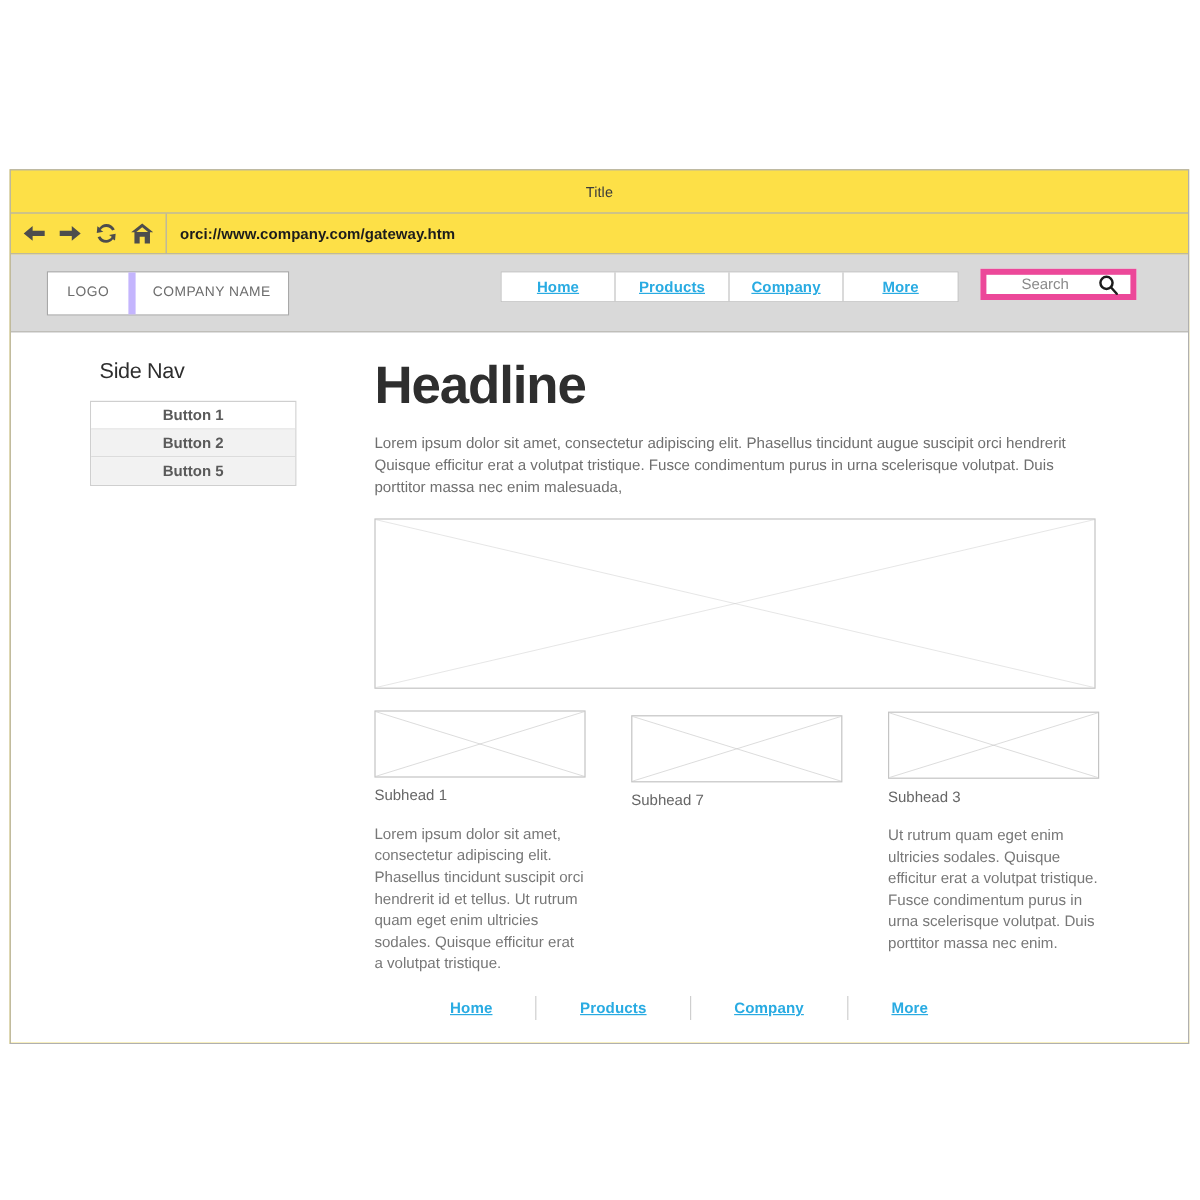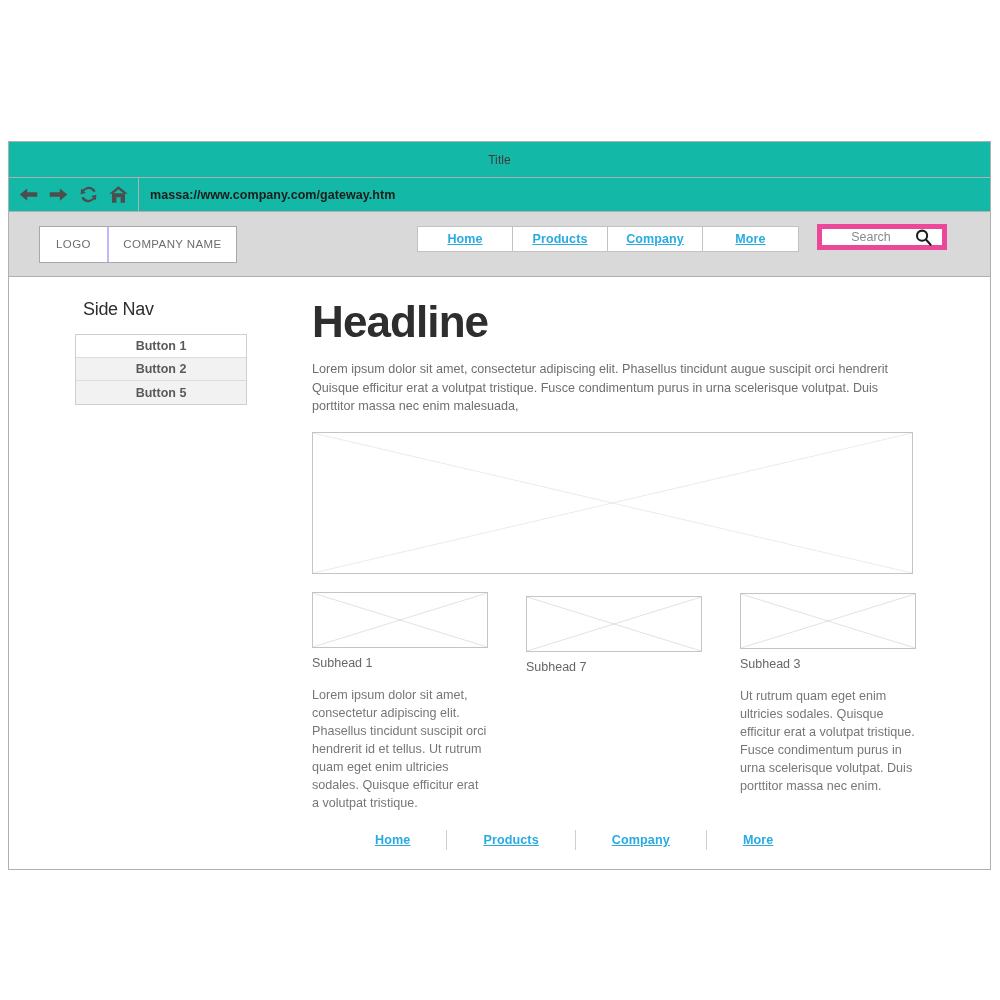--- a/index.html
+++ b/index.html
@@ -14,21 +14,21 @@
     -webkit-font-smoothing: antialiased;
   }
 
   
   .browser-window {
     position: absolute;
     left: 8px;
     top: 141px;
     width: 983px;
     height: 729px;
-    background: #14b8a6;
+    background: #fde047;
     border: 1px solid #b0b0b0;
     box-sizing: border-box;
     overflow: hidden;
   }
 
   
   .title-bar {
     height: 36px;
     border-bottom: 1px solid #b0b0b0;
     display: flex;
@@ -94,21 +94,21 @@
     box-sizing: border-box;
   }
   .brand-cell {
     display: flex;
     align-items: center;
     justify-content: center;
     font-size: 11.5px;
     color: #6d6d6d;
     letter-spacing: .4px;
   }
-  .brand-logo { width: 67px; border-right: 2px solid #c4b5fd; }
+  .brand-logo { width: 67px; border-right: 6px solid #c4b5fd; }
   .brand-name { width: 127px; }
 
   .header-nav {
     position: absolute;
     left: 408px;
     top: 14px;
     display: flex;
     background: #ffffff;
     border: 1px solid #c2c2c2;
     height: 26px;
@@ -317,21 +317,21 @@
             <path d="M12 3a9 9 0 0 1 8.2 5.3l-2.6 1a6.2 6.2 0 0 0-5.6-3.5 6.2 6.2 0 0 0-5.3 3l2.6 1.6-6.3 1.3.6-6.4 2 1.2A9 9 0 0 1 12 3zm0 18a9 9 0 0 1-8.2-5.3l2.6-1a6.2 6.2 0 0 0 5.6 3.5 6.2 6.2 0 0 0 5.3-3l-2.6-1.6 6.3-1.3-.6 6.4-2-1.2A9 9 0 0 1 12 21z"></path>
           </svg>
       </span>
       <span>
         <svg class="nav-icon" viewBox="0 0 24 24">
             <path d="M12 2.5 1.5 11h3.1v10.5h5v-6.3h4.8v6.3h5V11h3.1zM12 6.1l5.6 4.6H6.4z"></path>
           </svg>
       </span>
     </div>
     <div class="url-field">
-      <span class="url-text">massa://www.company.com/gateway.htm</span>
+      <span class="url-text">orci://www.company.com/gateway.htm</span>
     </div>
   </div>
 
   <div class="site-header">
 
     <div class="brand">
       <div class="brand-cell brand-logo">LOGO</div>
       <div class="brand-cell brand-name">COMPANY NAME</div>
     </div>
 

